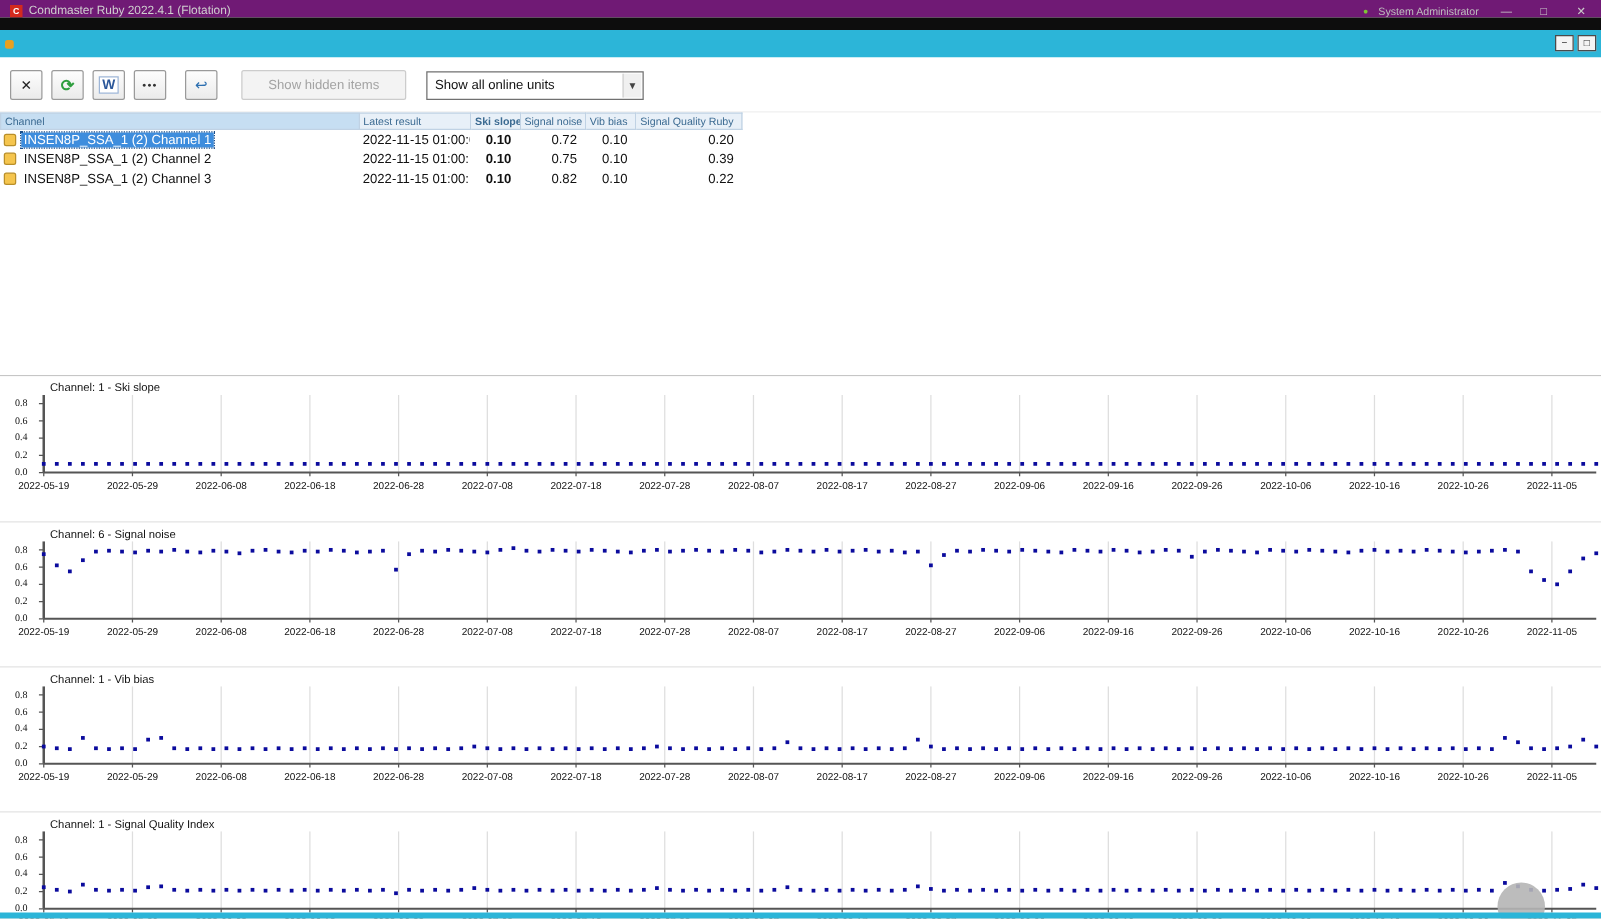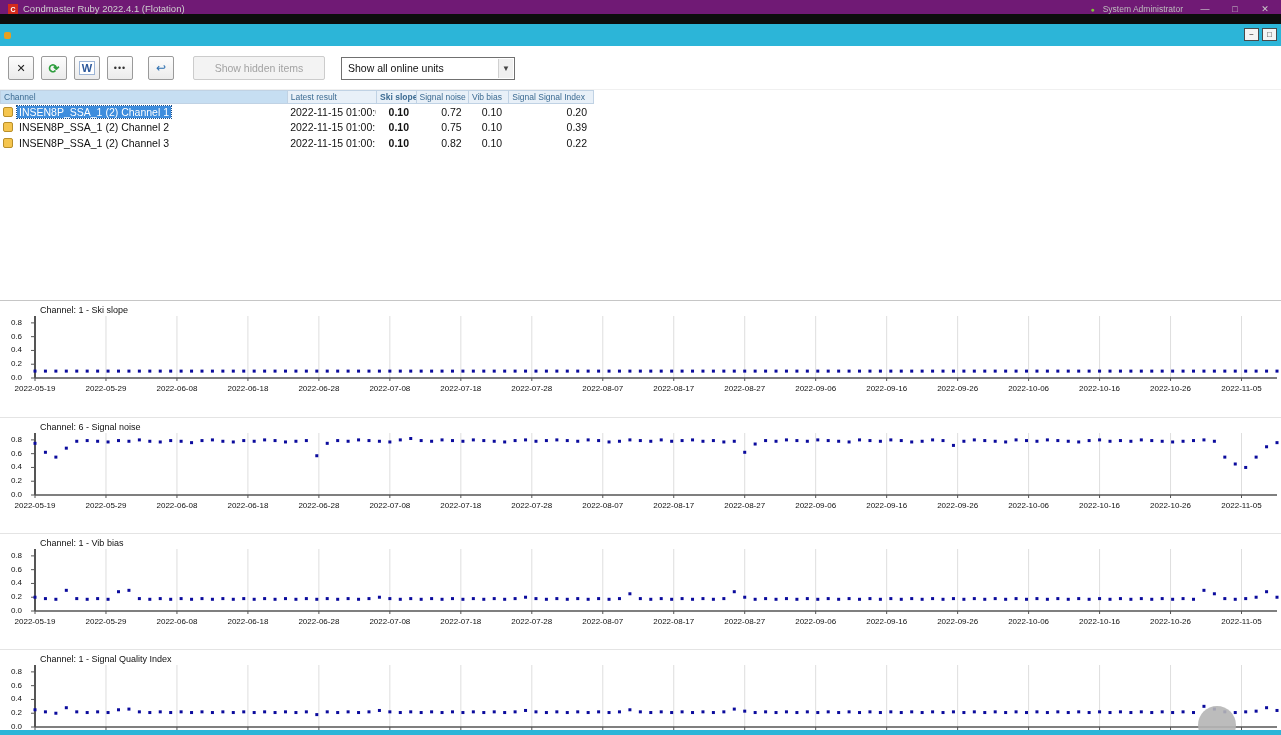--- a/index.html
+++ b/index.html
@@ -64,21 +64,21 @@
             border-radius:2px;margin-right:4px;flex:0 0 auto;}
   .chan-label{padding:0 2px;}
   .chan-label.selected{background:#3e8ddd;color:#ffffff;outline:1px dotted #1c4f8a;}
 
   
   .charts{position:absolute;top:300px;left:0;right:0;bottom:0;background:#fff;
           border-top:1px solid #c6c6c6;overflow:hidden;}
   .chart-panel{position:relative;height:116px;border-top:1px solid #e4e4e4;background:#fff;}
   .chart-panel:first-child{border-top:none;}
   .chart-title{position:absolute;top:4px;left:40px;font-size:9px;color:#111;}
-  .ylabel{position:absolute;left:0;width:22px;text-align:right;font-size:8px;color:#111;}
+  .ylabel{position:absolute;left:0;width:22px;text-align:right;font-size:8px;color:#111;font-family:Liberation Serif, serif;}
   svg.plot{position:absolute;left:31px;top:15px;display:block;}
   .xlabels{position:absolute;left:31px;right:0;top:83px;height:12px;}
   .xlabel{position:absolute;transform:translateX(-50%);font-size:8px;color:#111;white-space:nowrap;}
 
   .bottom-strip{position:absolute;left:0;right:0;bottom:0;height:5px;background:#2cb5d8;z-index:6;}
   .cursor-highlight{position:absolute;left:1198px;top:706px;width:38px;height:38px;border-radius:50%;
                     background:#b5b5b5;opacity:.9;z-index:5;}
 </style>
 </head>
 <body>
@@ -133,21 +133,21 @@
     </div>
   </div>
 
   <div class="grid">
     <div class="grid-header">
         <div class="hcell c0">Channel</div>
         <div class="hcell c1">Latest result</div>
         <div class="hcell c2">Ski slope</div>
         <div class="hcell c3">Signal noise</div>
         <div class="hcell c4">Vib bias</div>
-        <div class="hcell c5">Signal Signal Index</div>
+        <div class="hcell c5">Signal Quality Ruby</div>
       </div>
     <div>
         <div class="grid-row">
           <div class="cell c0">
             <span class="row-icon"></span>
             <span class="chan-label selected">INSEN8P_SSA_1 (2) Channel 1</span>
           </div>
           <div class="cell c1">2022-11-15 01:00:09</div>
           <div class="cell c2 num">0.10</div>
           <div class="cell c3 num">0.72</div>

